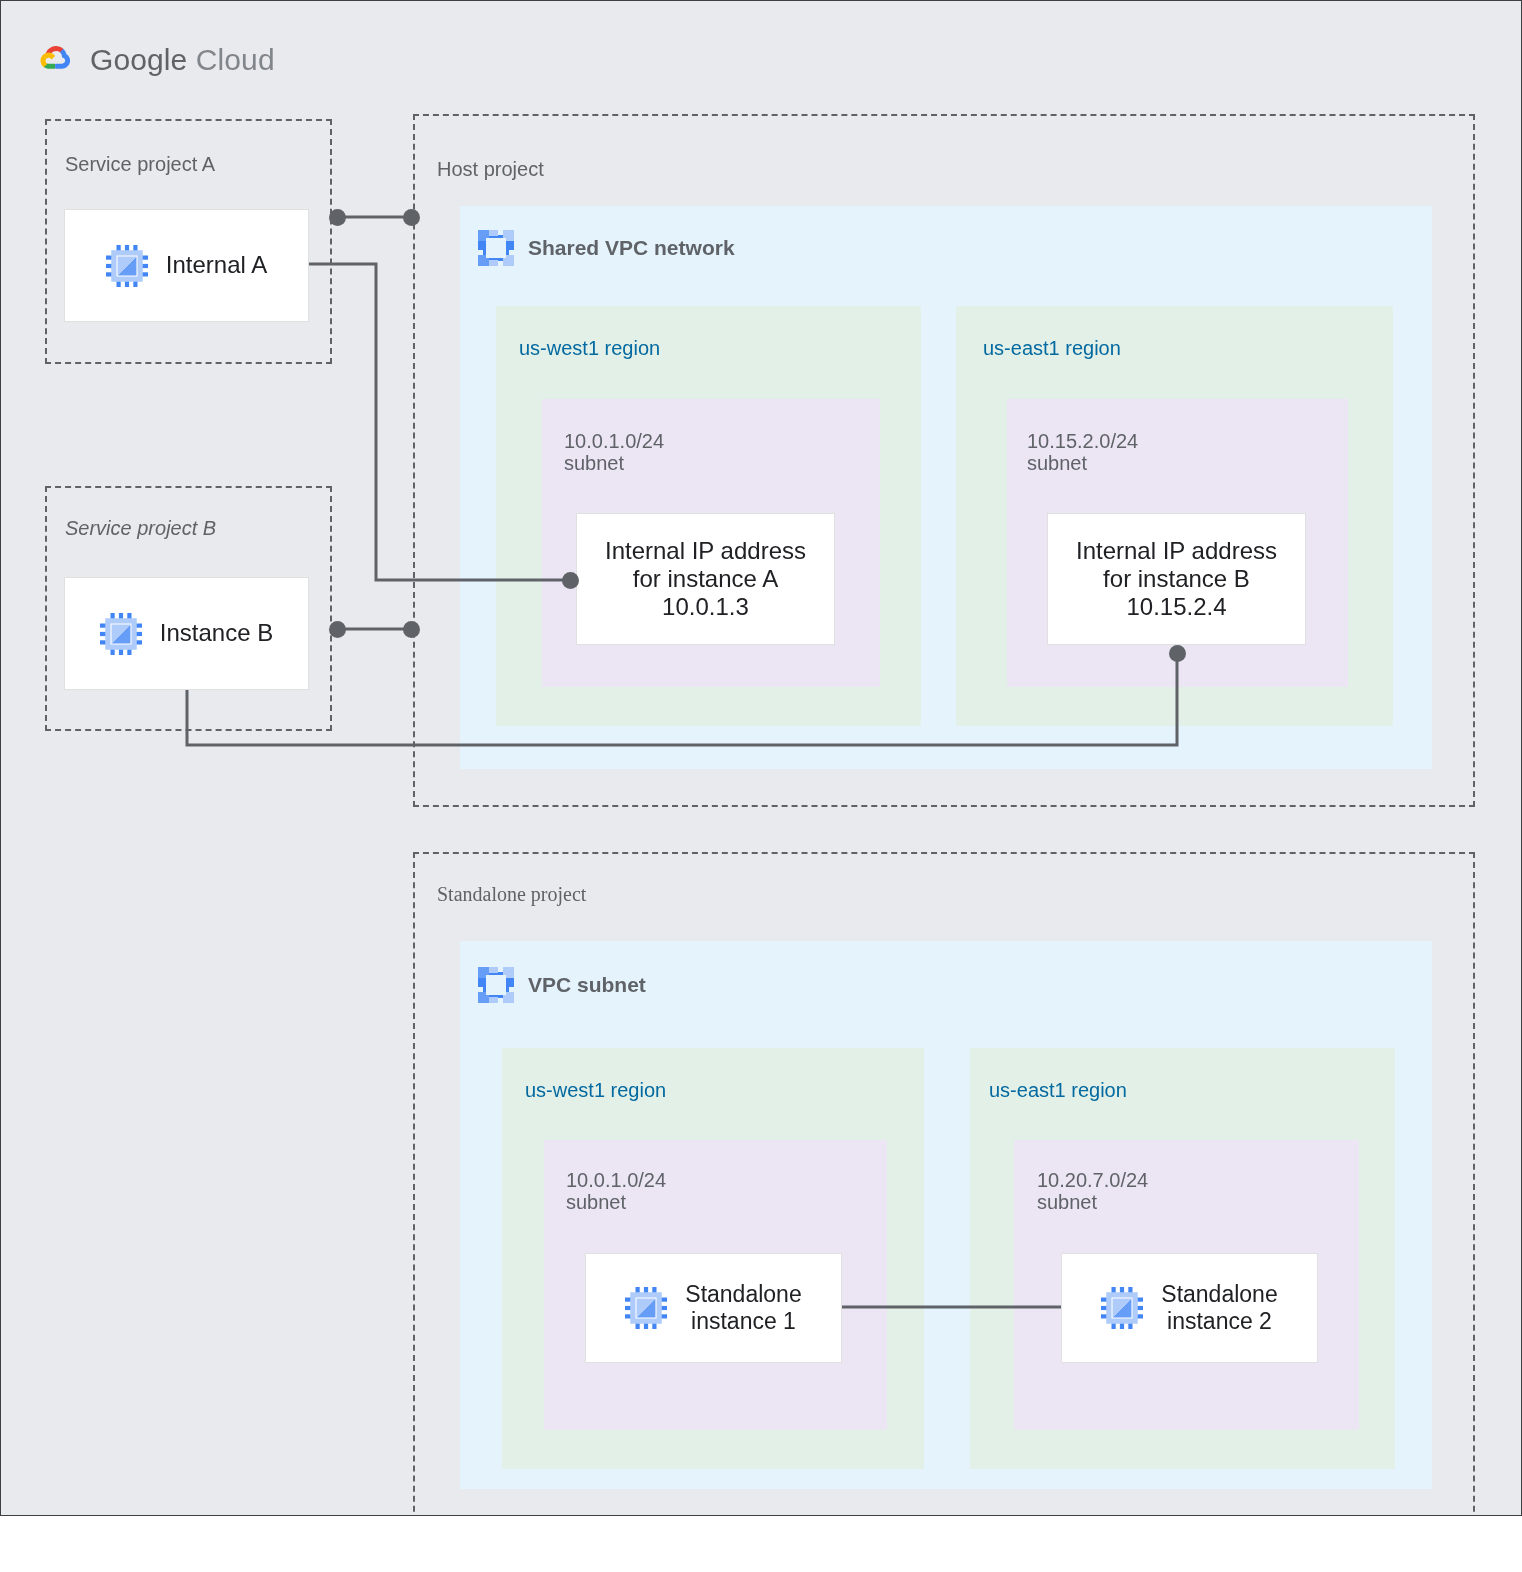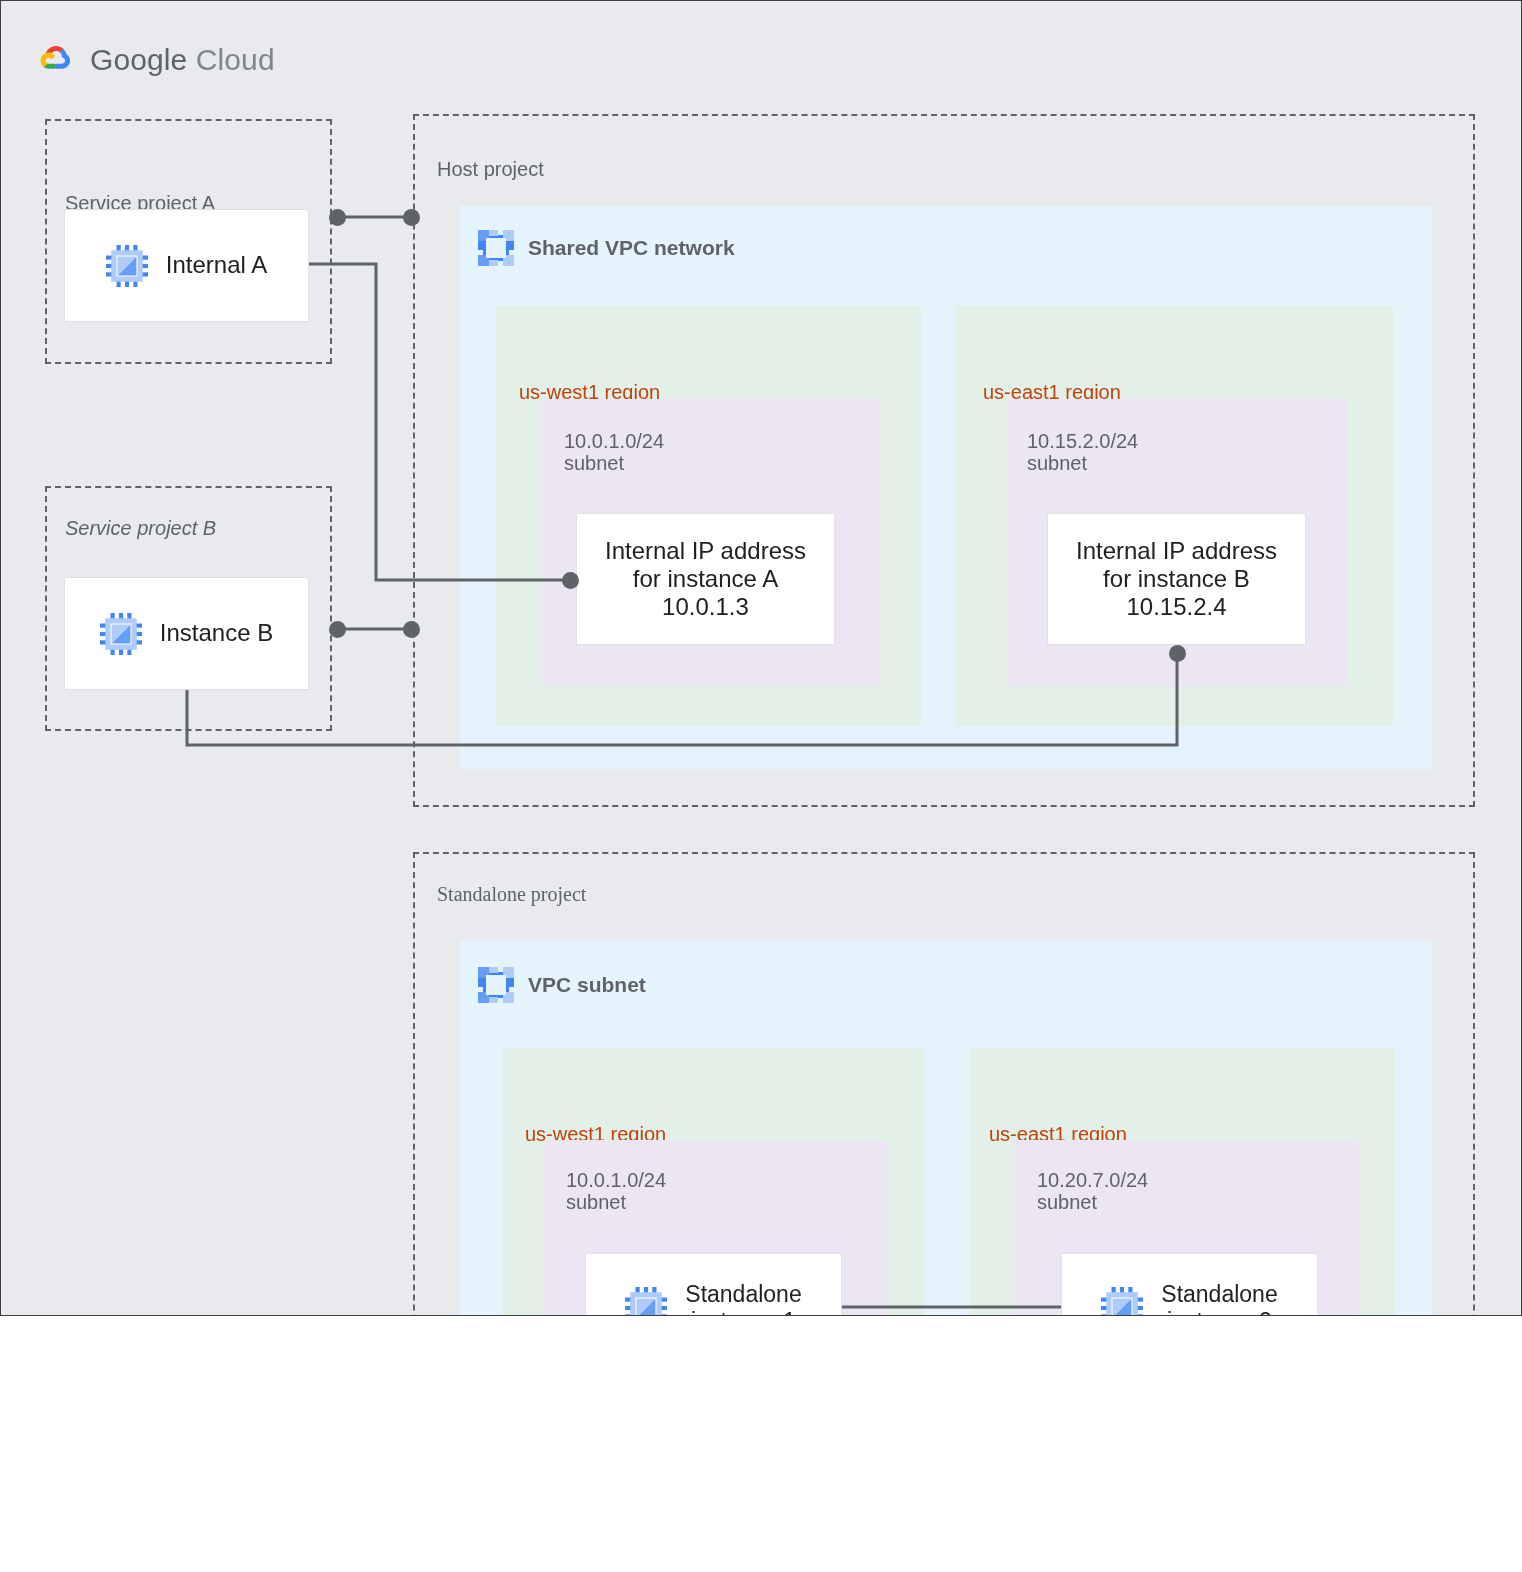--- a/index.html
+++ b/index.html
@@ -3,21 +3,21 @@
 <meta charset="utf-8">
 <style>
   html, body {
     margin: 0;
     padding: 0;
     background: #ffffff;
   }
   #canvas {
     position: relative;
     width: 1522px;
-    height: 1316px;
+    height: 1516px;
     background: #e8eaed;
     border: 1px solid #3c4043;
     box-sizing: border-box;
     font-family: "Liberation Sans", sans-serif;
     overflow: hidden;
   }
 
   
   #logo-wrap {
     position: absolute;
@@ -73,23 +73,22 @@
 
   
   .region-box {
     position: absolute;
     background: #e3f0e7;
     box-sizing: border-box;
   }
   .region-label {
     position: absolute;
     font-size: 20px;
-    color: #c2410c;
+    color: #0369a1;
     white-space: nowrap;
-    margin-top: 44px;
   }
 
   
   .subnet-box {
     position: absolute;
     background: #ece5f3;
     box-sizing: border-box;
   }
   .subnet-label {
     position: absolute;
@@ -147,21 +146,21 @@
     <svg id="logo-mark" viewBox="0 0 48 48">
       <path d="M30.4 15.2 L33.2 12.4 L33.4 11.2 C28.3 6.6 20.2 7.1 15.7 12.4 C14.4 13.9 13.5 15.7 13 17.6 L14 17.5 L19.6 16.6 L20 16.1 C22.5 13.4 26.7 13 29.6 15.2 Z" fill="#EA4335"></path>
       <path d="M37.1 17.5 C36.5 15.1 35.2 12.9 33.4 11.2 L29.5 15.1 C31.1 16.4 32 18.3 32 20.4 L32 21.1 C34 21.1 35.6 22.7 35.6 24.7 C35.6 26.6 34 28.2 32 28.2 L24.8 28.2 L24.1 28.9 L24.1 33.2 L24.8 33.9 L32 33.9 C37.2 33.9 41.4 29.6 41.2 24.4 C41.1 21.5 39.6 18.9 37.1 17.5 Z" fill="#4285F4"></path>
       <path d="M16.8 33.9 L24 33.9 L24 28.2 L16.8 28.2 C16.3 28.2 15.8 28.1 15.3 27.9 L14.3 28.2 L11.5 31 L11.2 32 C12.8 33.2 14.8 33.9 16.8 33.9 Z" fill="#34A853"></path>
       <path d="M16.8 15.4 C11.6 15.5 7.4 19.7 7.5 24.9 C7.5 27.8 8.9 30.5 11.2 32.3 L15.3 28.2 C13.5 27.4 12.7 25.3 13.5 23.5 C14.3 21.7 16.4 20.9 18.2 21.7 C19 22 19.6 22.7 20 23.5 L24.1 19.4 C22.3 17 19.6 15.4 16.8 15.4 Z" fill="#FBBC04"></path>
     </svg>
     <div id="logo-text"><span class="g-bold">Google</span> <span class="g-light">Cloud</span></div>
   </div>
 
   <div class="project-box" style="left:44px; top:118px; width:287px; height:245px;"></div>
-  <div class="project-label" style="left:64px; top:152px;margin-top:39px;">Service project A</div>
+  <div class="project-label" style="left:64px; top:152px;">Service project A</div>
   <div class="node-card with-icon" style="left:63px; top:208px; width:245px; height:113px;">
     <svg class="chip-icon" viewBox="0 0 40 40">
       <g fill="#4285f4">
         <rect x="10" y="0" width="4" height="6"></rect>
           <rect x="18" y="0" width="4" height="6"></rect>
           <rect x="26" y="0" width="4" height="6"></rect>
         <rect x="10" y="34" width="4" height="6"></rect>
           <rect x="18" y="34" width="4" height="6"></rect>
           <rect x="26" y="34" width="4" height="6"></rect>
         <rect x="0" y="10" width="6" height="4"></rect>

